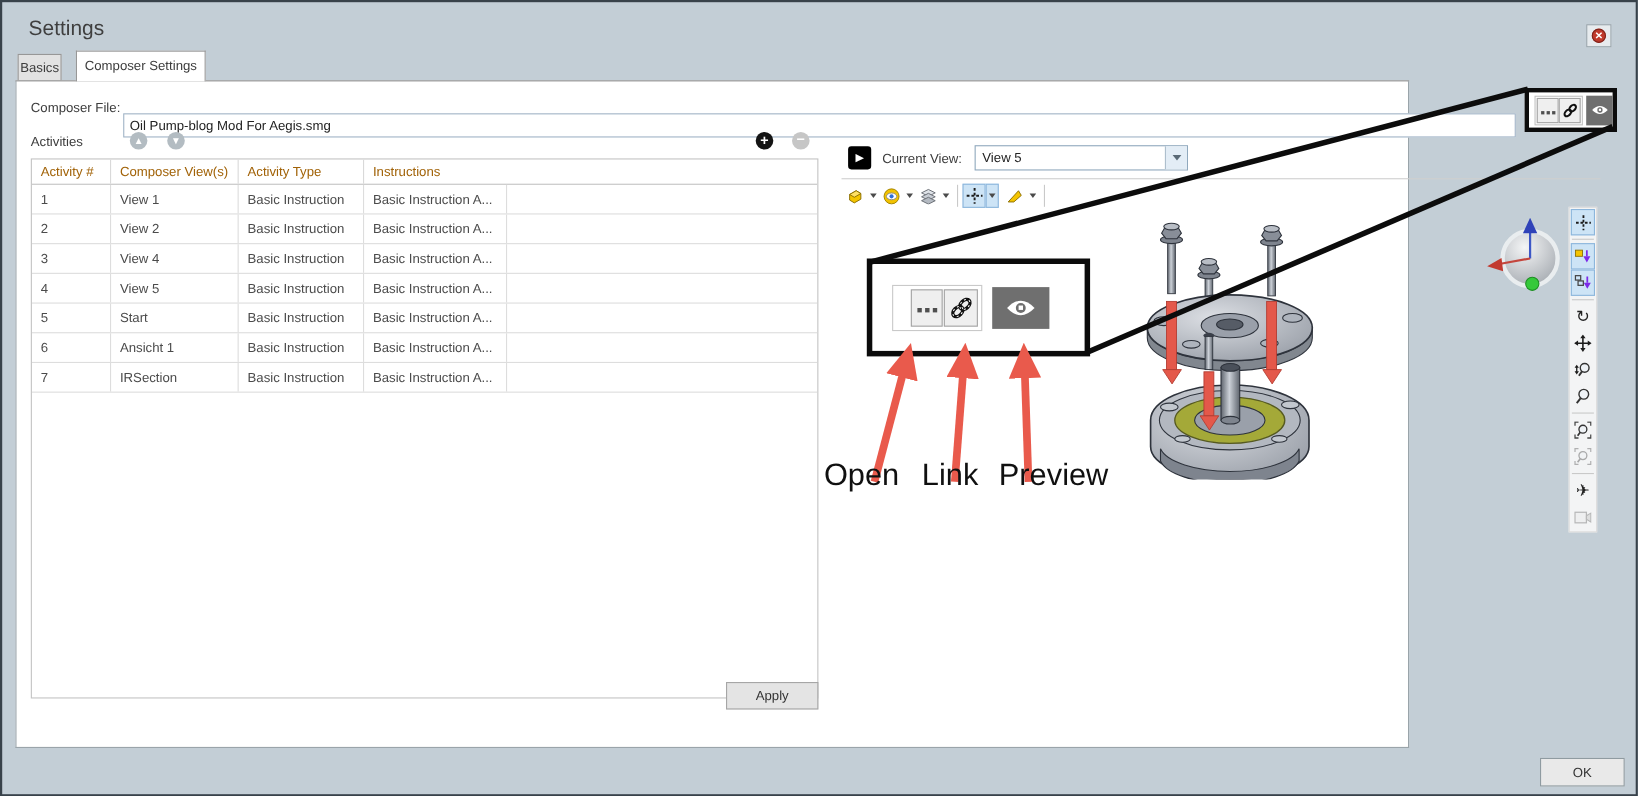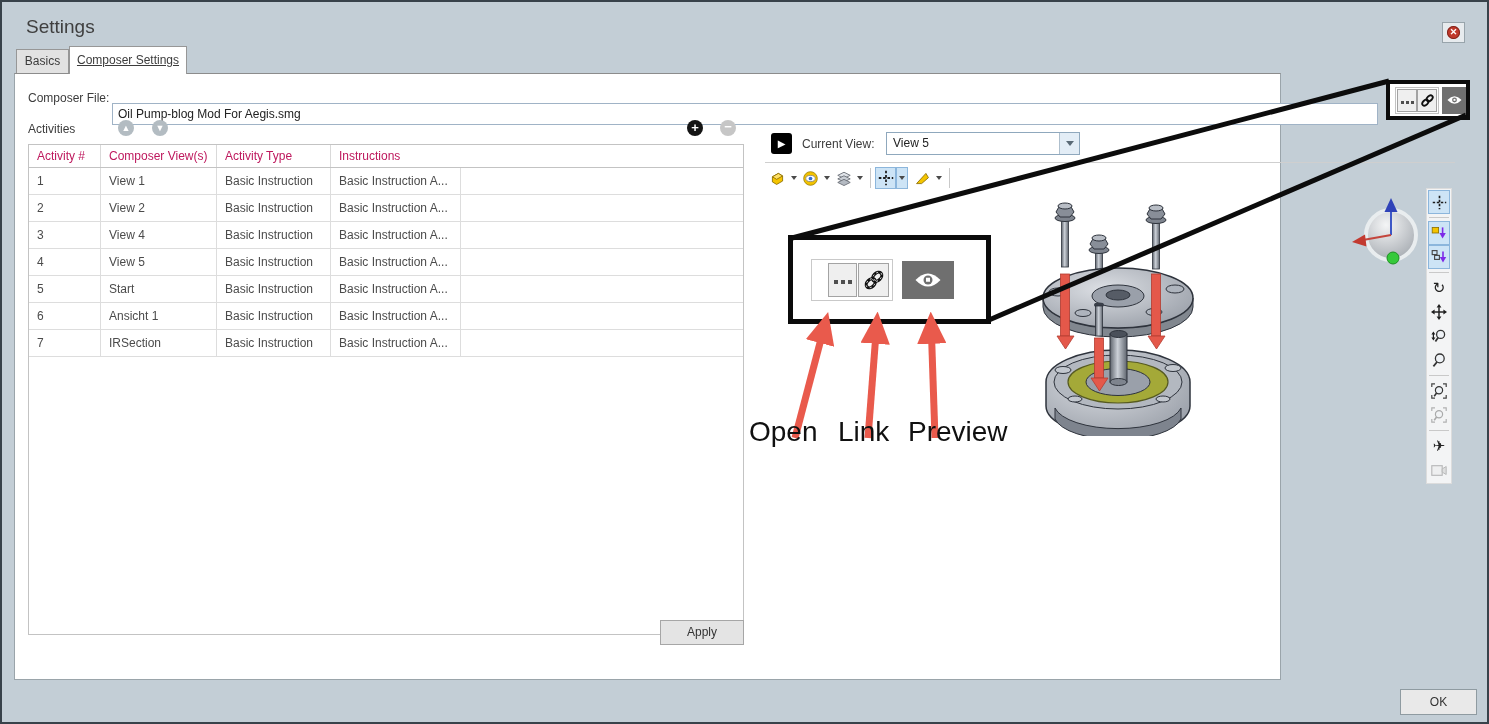--- a/index.html
+++ b/index.html
@@ -11,34 +11,34 @@
   }
   .abs{position:absolute;}
   .title{font-size:19px;color:#3f3f3f;}
   .close-btn{width:23px;height:21px;background:#e7ebee;border:1px solid #98a4ab;
     display:flex;align-items:center;justify-content:center;}
   .close-glyph{width:13px;height:13px;border-radius:50%;background:#c0392b;
     box-shadow:inset 0 0 0 1px #7e241c;color:#fff;font-size:9px;line-height:13px;
     text-align:center;font-weight:bold;}
   .tab{border:1px solid #979797;text-align:center;color:#3c3c3c;}
   .tab-inactive{background:#e2e2e2;line-height:23px;}
-  .tab-active{background:#ffffff;border-bottom:none;line-height:27px;z-index:5;text-decoration:underline;}
+  .tab-active{background:#ffffff;border-bottom:none;line-height:27px;z-index:5;}
   .panel{background:#ffffff;border:1px solid #9aa4aa;border-top:1px solid #8c8c8c;z-index:2;}
   .txt{color:#3c3c3c;}
   .input{border:1px solid #a0b3c6;background:#fff;font:12px "Liberation Sans",sans-serif;
     color:#222;padding:0 5px;}
   .circle-btn{width:16px;height:16px;border-radius:50%;color:#fff;text-align:center;
     font-size:9px;line-height:16px;}
   .c-gray{background:#b3bcc2;}
   .c-black{background:#141414;font-size:13px;line-height:15px;font-weight:bold;}
   .c-light{background:#c6c6c6;font-size:13px;line-height:14px;font-weight:bold;}
   
   .tbl{border:1px solid #c3c3c3;background:#fff;overflow:hidden;}
   .thead{display:flex;height:23px;border-bottom:1px solid #c3c3c3;}
-  .th{line-height:22px;padding-left:8px;color:#be185d;border-right:1px solid #d9d9d9;}
+  .th{line-height:22px;padding-left:8px;color:#a16207;border-right:1px solid #d9d9d9;}
   .th:last-child{border-right:none;}
   .trow{display:flex;height:27px;border-bottom:1px solid #ddd;}
   .td{line-height:26px;padding-left:8px;color:#4b4b4b;border-right:1px solid #ddd;
     white-space:nowrap;overflow:hidden;}
   .td:last-child{border-right:none;}
   .w0{width:72px;}.w1{width:116px;}.w2{width:114px;}.w3{width:130px;}.w4{width:282px;flex:1;}
   .btn{background:#e4e4e4;border:1px solid #a6a6a6;text-align:center;color:#333;}
   
   .play-btn{width:21px;height:21px;background:#000;border-radius:3px;color:#fff;
     font-size:10px;line-height:21px;text-align:center;}
@@ -79,21 +79,21 @@
 </head>
 <body>
 
 <div class="window">
 
   <div class="abs title" style="left:24px;top:14px;">Settings</div>
   <div class="abs close-btn" style="left:1440px;top:20px;">
     <div class="close-glyph">✕</div>
   </div>
 
-  <div class="abs tab tab-inactive" style="left:14px;top:47px;width:53px;height:25px;">Basics</div>
+  <div class="abs tab tab-inactive" style="left:14px;top:47px;width:40px;height:25px;">Basics</div>
   <div class="abs tab tab-active" style="left:67px;top:44px;width:118px;height:28px;">Composer Settings</div>
 
   <div class="abs panel" style="left:12px;top:71px;width:1267px;height:607px;">
 
     <div class="abs txt" style="left:13px;top:17px;">Composer File:</div>
     <input class="abs input" style="left: 97px; top: 29px; width: 1266px; height: 22px;" value="Oil Pump-blog Mod For Aegis.smg">
 
     <div class="abs mini-box" style="left:1371px;top:6px;width:84px;height:40px;">
       <div style="display:flex;border:1px solid #c2c2c2;padding:1px;">
         <div class="sq-btn" style="width:20px;height:23px;">

